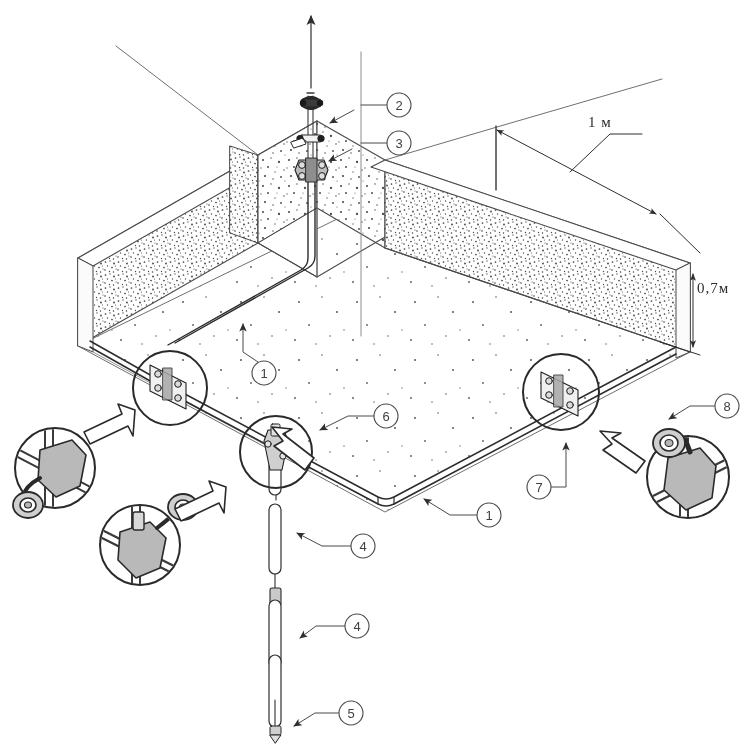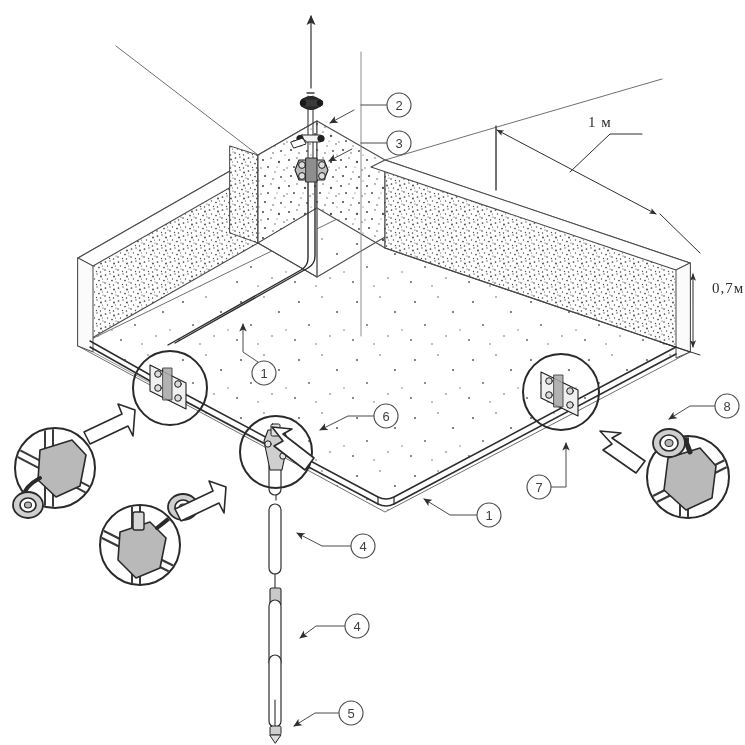--- a/index.html
+++ b/index.html
@@ -333,21 +333,21 @@
     <circle cx="363" cy="546" r="12"></circle>
     <circle cx="357" cy="626" r="12"></circle>
     <circle cx="351" cy="713" r="12"></circle>
   </g>
 
   </g>
 </svg>
 
 <div class="lbl dim-label" style="left:588px;top:114px;">1 м</div>
 
-<div class="lbl dim-label" style="left:712px;top:280px;">0,7м</div>
+<div class="lbl dim-label" style="left:697px;top:280px;">0,7м</div>
 
 <div class="callout-num" style="left:393px;top:99px;width:12px;">2</div>
 <div class="callout-num" style="left:393px;top:137px;width:12px;">3</div>
 <div class="callout-num" style="left:258px;top:367px;width:12px;">1</div>
 <div class="callout-num" style="left:380px;top:410px;width:12px;">6</div>
 <div class="callout-num" style="left:721px;top:400px;width:12px;">8</div>
 <div class="callout-num" style="left:533px;top:481px;width:12px;">7</div>
 <div class="callout-num" style="left:483px;top:509px;width:12px;">1</div>
 <div class="callout-num" style="left:357px;top:540px;width:12px;">4</div>
 <div class="callout-num" style="left:351px;top:620px;width:12px;">4</div>

